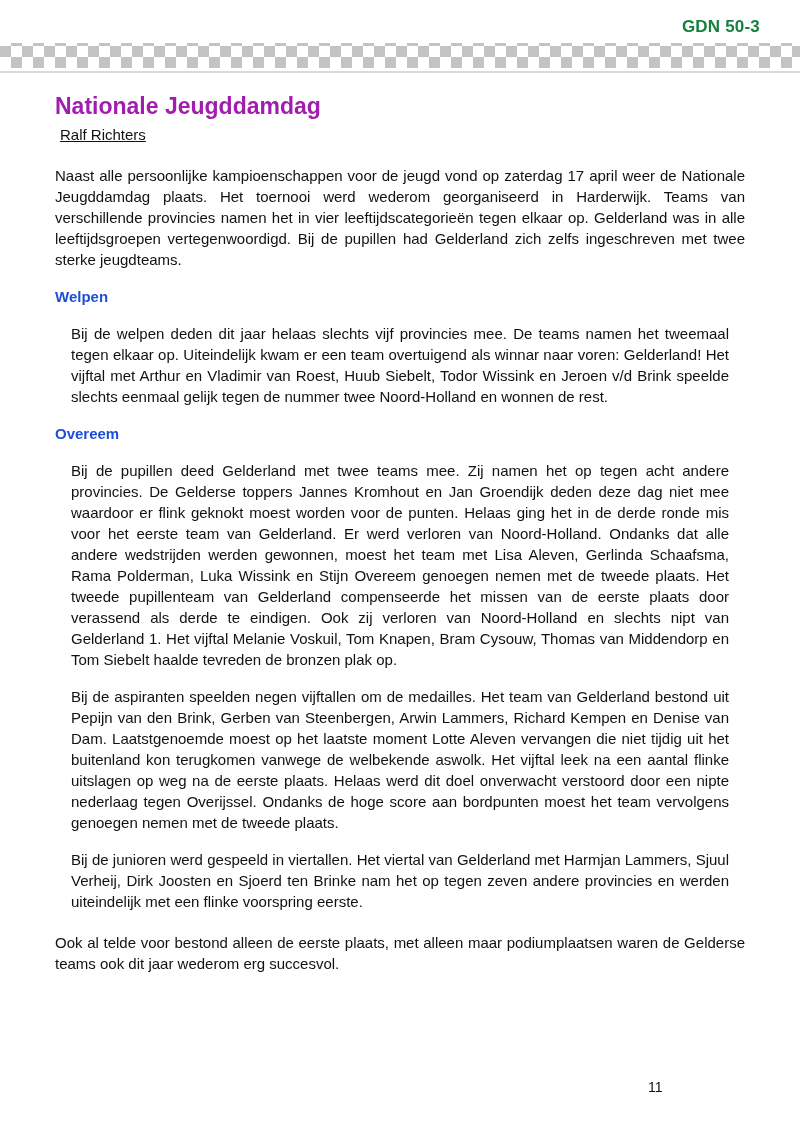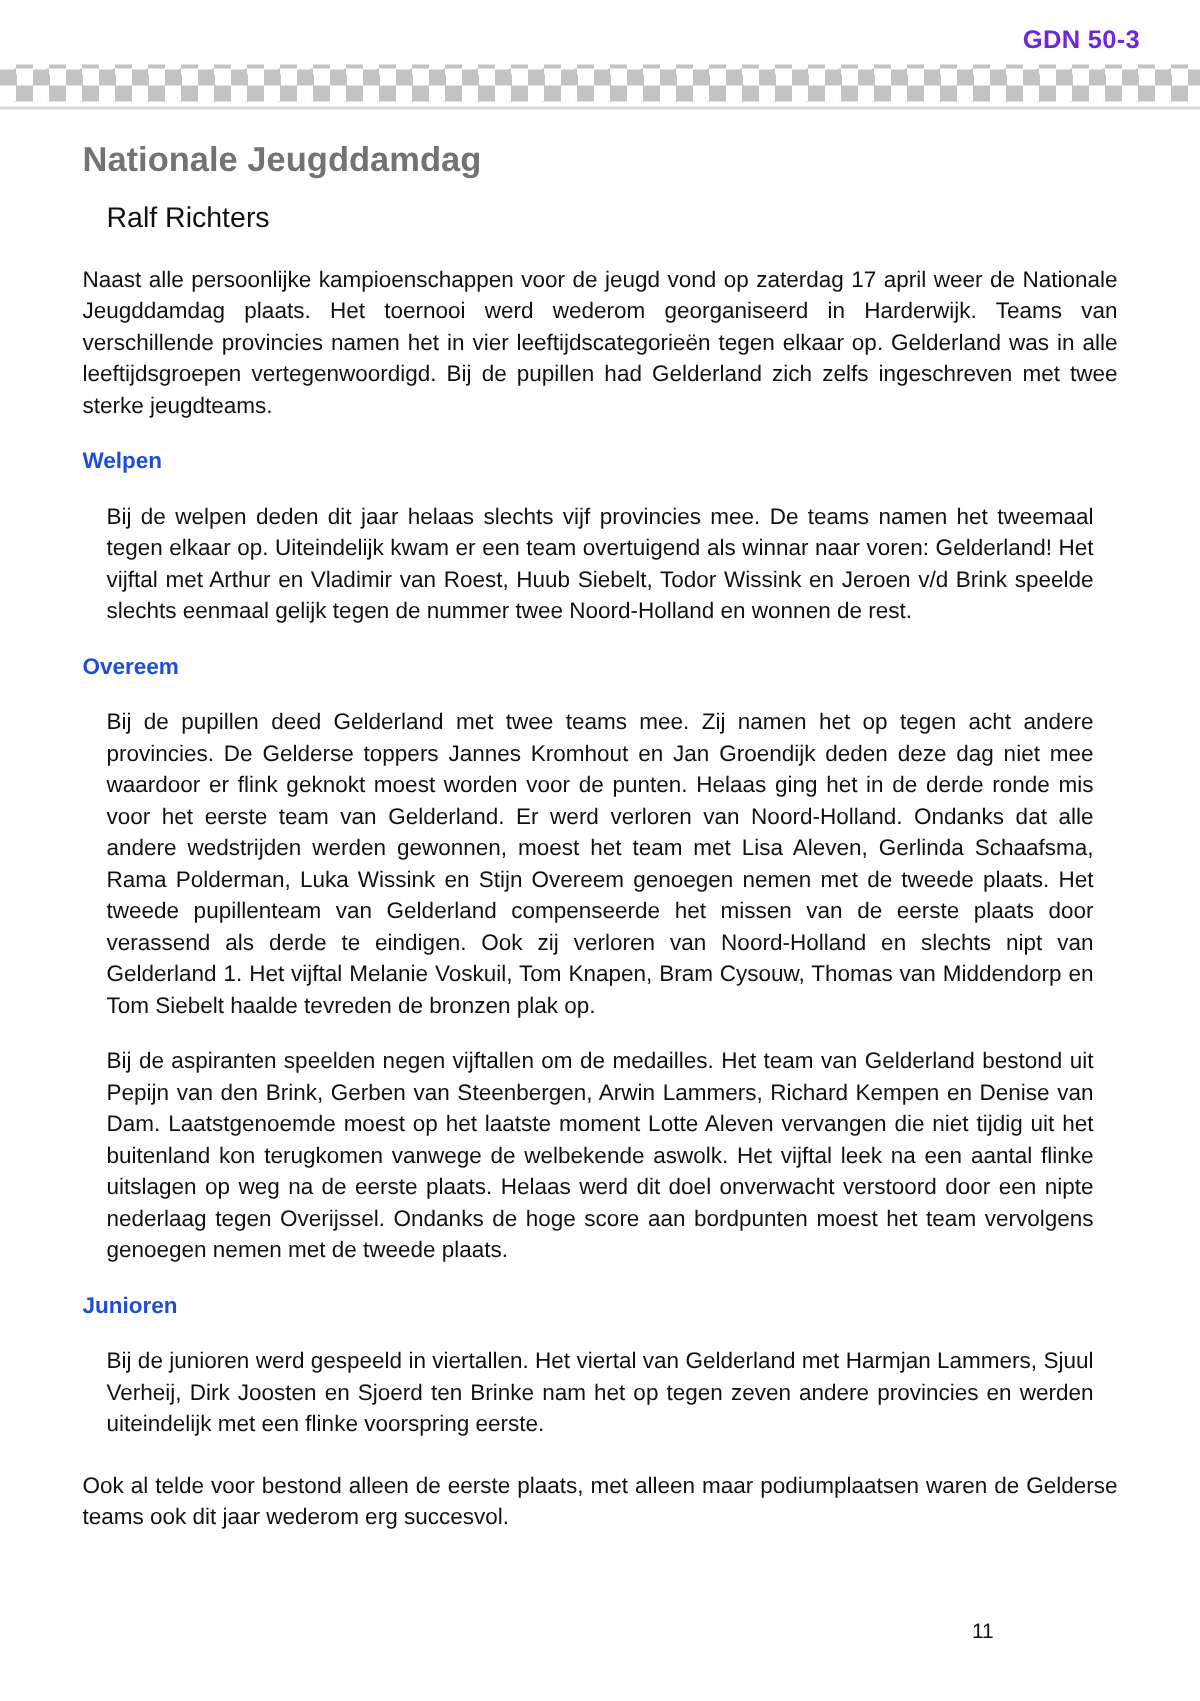--- a/index.html
+++ b/index.html
@@ -17,21 +17,21 @@
   }
 
   
   .issue-label {
     position: absolute;
     top: 17px;
     right: 40px;
     font-size: 17px;
     font-weight: bold;
     letter-spacing: 0.2px;
-    color: #6d28d9;
+    color: #15803d;
   }
 
   
   .checker-band {
     position: absolute;
     left: 0;
     top: 43px;
     width: 800px;
     height: 25px;
     background-image: conic-gradient(#c3c3c3 25%, #ffffff 0 50%, #c3c3c3 0 75%, #ffffff 0);
@@ -52,26 +52,27 @@
     position: absolute;
     left: 55px;
     top: 93px;
     width: 690px;
   }
   .article-title {
     font-size: 23px;
     line-height: 26px;
     font-weight: bold;
     margin: 0;
-    color: #737373;
+    color: #a21caf;
   }
   .article-author {
-    font-size: 19px;
+    font-size: 15px;
     line-height: 21px;
-    margin: 16px;
+    margin: 5px;
+    text-decoration: underline;
   }
   p.body-par {
     font-size: 15px;
     line-height: 21px;
     margin: 20px 0 0 0;
     text-align: justify;
   }
   .section {
     margin: 0;
   }
@@ -122,21 +123,20 @@
   <div class="section">
     <h2 class="section-heading">Overeem</h2>
     <p class="section-body">Bij de pupillen deed Gelderland met twee teams mee. Zij namen het op tegen acht andere provincies. De Gelderse toppers Jannes Kromhout en Jan Groendijk deden deze dag niet mee waardoor er flink geknokt moest worden voor de punten. Helaas ging het in de derde ronde mis voor het eerste team van Gelderland. Er werd verloren van Noord-Holland. Ondanks dat alle andere wedstrijden werden gewonnen, moest het team met Lisa Aleven, Gerlinda Schaafsma, Rama Polderman, Luka Wissink en Stijn Overeem genoegen nemen met de tweede plaats. Het tweede pupillenteam van Gelderland compenseerde het missen van de eerste plaats door verassend als derde te eindigen. Ook zij verloren van Noord-Holland en slechts nipt van Gelderland 1. Het vijftal Melanie Voskuil, Tom Knapen, Bram Cysouw, Thomas van Middendorp en Tom Siebelt haalde tevreden de bronzen plak op.</p>
   </div>
 
   <div class="section">
     <p class="section-body">Bij de aspiranten speelden negen vijftallen om de medailles. Het team van Gelderland bestond uit Pepijn van den Brink, Gerben van Steenbergen, Arwin Lammers, Richard Kempen en Denise van Dam. Laatstgenoemde moest op het laatste moment Lotte Aleven vervangen die niet tijdig uit het buitenland kon terugkomen vanwege de welbekende aswolk. Het vijftal leek na een aantal flinke uitslagen op weg na de eerste plaats. Helaas werd dit doel onverwacht verstoord door een nipte nederlaag tegen Overijssel. Ondanks de hoge score aan bordpunten moest het team vervolgens genoegen nemen met de tweede plaats.</p>
   </div>
 
   <div class="section">
-    <h2 class="section-heading">Junioren</h2>
     <p class="section-body">Bij de junioren werd gespeeld in viertallen. Het viertal van Gelderland met Harmjan Lammers, Sjuul Verheij, Dirk Joosten en Sjoerd ten Brinke nam het op tegen zeven andere provincies en werden uiteindelijk met een flinke voorspring eerste.</p>
   </div>
 
   <p class="body-par">Ook al telde voor bestond alleen de eerste plaats, met alleen maar podiumplaatsen waren de Gelderse teams ook dit jaar wederom erg succesvol.</p>
 
 </div>
 
 <div class="page-number">11</div>
 
 </body></html>

